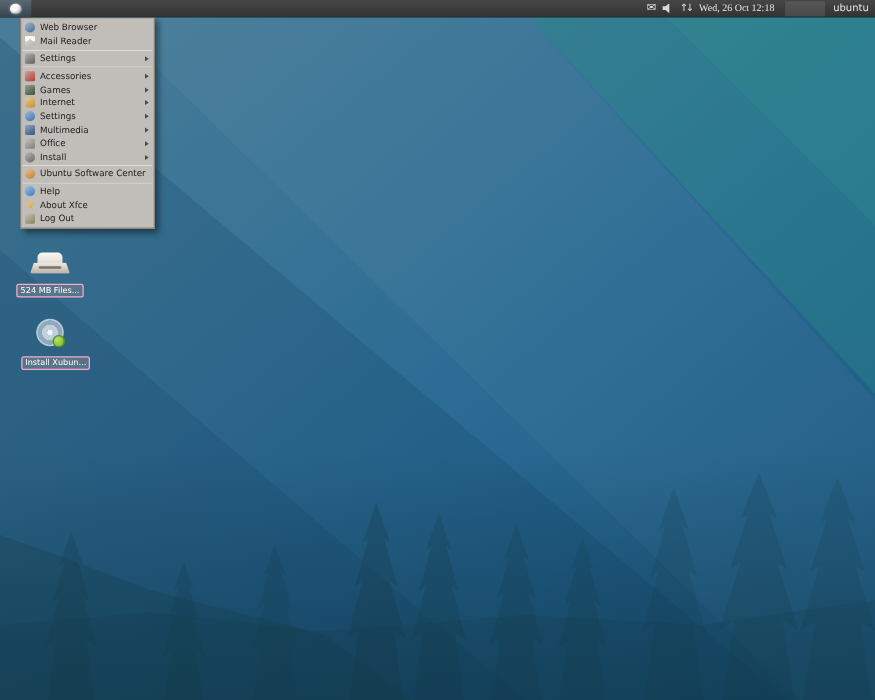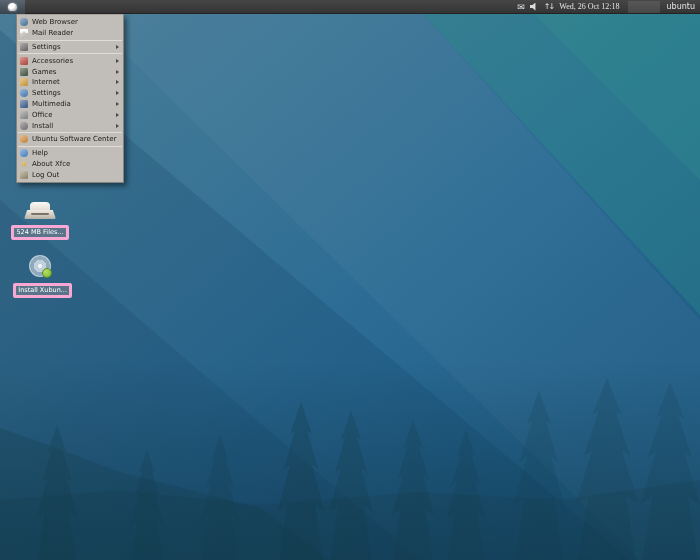--- a/index.html
+++ b/index.html
@@ -133,21 +133,21 @@
   .di-cd::after {
     content: ""; position: absolute; right: -1px; bottom: -1px;
     width: 8px; height: 8px; border-radius: 50%;
     background: radial-gradient(circle at 35% 35%, #b5e06a, #7ab42f);
     border: 0.5px solid #5d8f20;
   }
   .icon-label {
     display: inline-block; margin-top: 2px;
     font-size: 6.5px; line-height: 8px; color: #ffffff;
     background: rgba(93,118,138,0.92);
-    border: 3px solid #f9a8d4;
+    border: 1px solid #f9a8d4;
     border-radius: 2px;
     padding: 0.5px 2px;
     white-space: nowrap;
   }
 </style>
 </head>
 <body>
 
 <div class="desktop">
   <svg class="wallpaper" viewBox="0 0 700 560" preserveAspectRatio="none">

